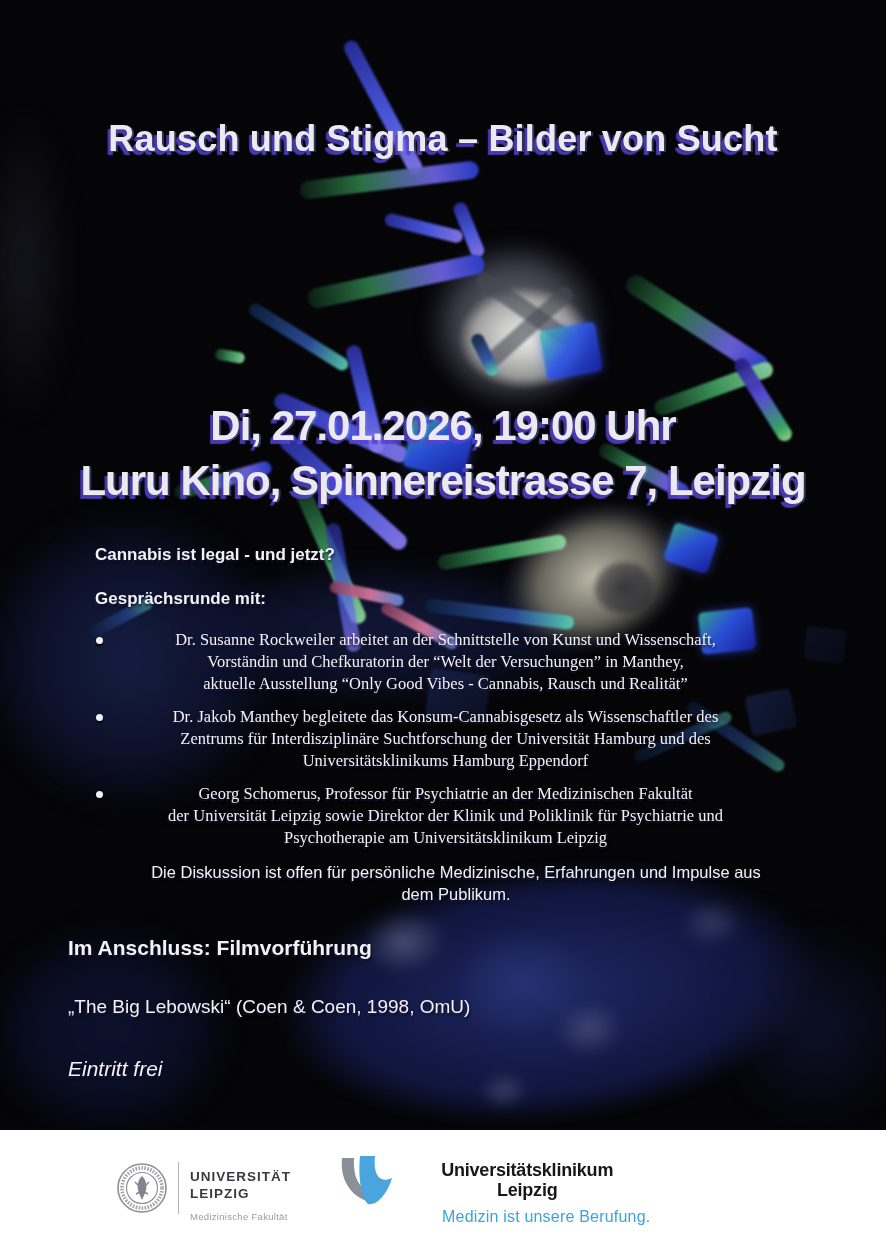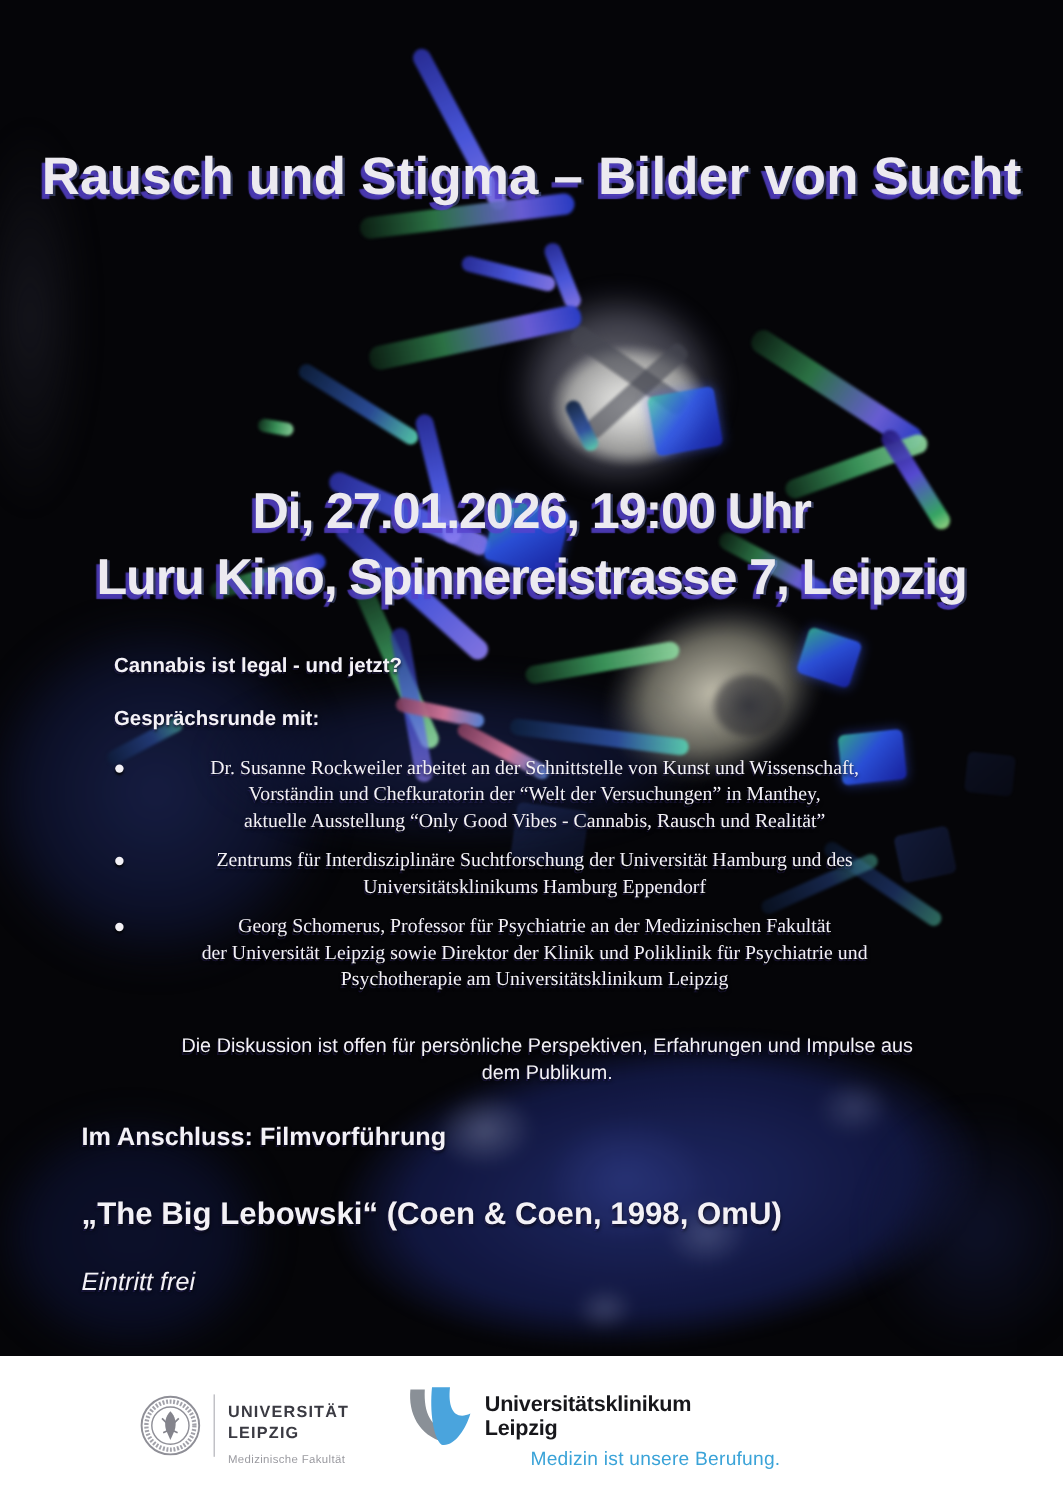--- a/index.html
+++ b/index.html
@@ -60,47 +60,47 @@
   .g5{background:linear-gradient(90deg,#0d1f3c,#2c4f9e 60%,#57d0b0);}
   .g6{background:linear-gradient(90deg,#7a3a5a,#d87a9e 55%,#5a8ae0);}
   .cube{position:absolute; border-radius:5px; filter:blur(1px); pointer-events:none;}
   .c1{background:linear-gradient(135deg, rgba(60,200,170,.8), rgba(45,85,230,.92) 45%, rgba(25,35,170,.9));
       box-shadow:0 0 10px rgba(60,90,240,.5);}
   .c2{background:linear-gradient(135deg, rgba(30,45,95,.55), rgba(18,26,60,.5));}
 
   
   .abs{position:absolute;}
   .title{left:0; top:94px; width:886px; text-align:center;
-    font-size:44px; font-weight:bold; letter-spacing:.2px; color:#eceaf0;
+    font-size:36px; font-weight:bold; letter-spacing:.2px; color:#eceaf0;
     text-shadow:-3px 4px 1px rgba(86,66,205,.85), 2px 1px 0 rgba(140,160,255,.30);}
   .datetime{left:0; top:398px; width:886px; text-align:center;
     font-size:42px; line-height:55px; font-weight:bold; letter-spacing:-1px; color:#eceaf0;
     text-shadow:-3px 4px 1px rgba(86,66,205,.85), 2px 1px 0 rgba(140,160,255,.30);}
   .body-sh{text-shadow:0 2px 3px rgba(0,0,0,.85), -1px 2px 0 rgba(100,80,210,.25);text-align:center;}
   .intro{left:95px; top:545px; font-size:17px; font-weight:bold;}
   .panel-heading{left:95px; top:589px; font-size:17px; font-weight:bold;}
   .speakers{left:95px; top:629px; width:680px; list-style:none; margin:0; padding:0;font-family:Liberation Serif, serif;}
   .speakers li{position:relative; padding-left:21px; margin:0 0 11px 0;
     font-size:16.5px; line-height:22px;}
   .dot{position:absolute; left:1px; top:8px; width:7px; height:7px; border-radius:50%;
     background:#f3f1f6; box-shadow:0 2px 2px rgba(0,0,0,.8);}
   .note{left:116px; top:861px; width:680px; font-size:16.5px; line-height:22px;}
   .screening{left:68px; top:936px; font-size:21px; font-weight:bold;}
-  .film{left:68px; top:996px; font-size:26px; font-weight:bold;}
+  .film{left:68px; top:996px; font-size:19px; font-weight:normal;}
   .admission{left:68px; top:1057px; font-size:21px; font-style:italic; font-weight:normal;}
 
   
   .footer{position:absolute; left:0; top:1130px; width:886px; height:122px; background:#ffffff;}
   .ul-logo{position:absolute; left:116px; top:32px; display:flex; align-items:flex-start;}
   .ul-divider{width:1px; height:52px; background:#b2b2b8; margin:0 11px 0 10px;}
   .ul-text{padding-top:6px;}
   .ul-name{font-size:13.5px; letter-spacing:1px; font-weight:600; color:#3a3a42; line-height:17px;}
   .ul-dept{font-size:9.5px; color:#9a9aa0; margin-top:9px; letter-spacing:.3px;}
   .ukl-logo{position:absolute; left:338px; top:22px; display:flex; align-items:flex-start;}
-  .ukl-text{margin-left:8px; padding-top:8px;}
+  .ukl-text{margin-left:8px; padding-top:8px;text-align:center;}
   .ukl-name{font-size:18px; font-weight:bold; color:#17171b; line-height:20px; letter-spacing:-.2px;}
   .ukl-tagline{font-size:16px; color:#3aa3d8; margin-top:8px; padding-left:38px; letter-spacing:.2px;}
 </style>
 </head>
 <body>
 
 <div class="poster">
 
   <div class="blob bg-top-left"></div>
   <div class="blob bg-left-col"></div>
@@ -162,33 +162,34 @@
 
   <ul class="abs speakers body-sh">
     <li>
       <span class="dot"></span>
       <div>Dr. Susanne Rockweiler arbeitet an der Schnittstelle von Kunst und Wissenschaft,</div>
       <div>Vorständin und Chefkuratorin der “Welt der Versuchungen” in Manthey,</div>
       <div>aktuelle Ausstellung “Only Good Vibes - Cannabis, Rausch und Realität”</div>
     </li>
     <li>
       <span class="dot"></span>
+      <div>Dr. Jakob Manthey begleitete das Konsum-Cannabisgesetz als Wissenschaftler des</div>
       <div>Zentrums für Interdisziplinäre Suchtforschung der Universität Hamburg und des</div>
       <div>Universitätsklinikums Hamburg Eppendorf</div>
     </li>
     <li>
       <span class="dot"></span>
       <div>Georg Schomerus, Professor für Psychiatrie an der Medizinischen Fakultät</div>
       <div>der Universität Leipzig sowie Direktor der Klinik und Poliklinik für Psychiatrie und</div>
       <div>Psychotherapie am Universitätsklinikum Leipzig</div>
     </li>
   </ul>
 
   <div class="abs note body-sh">
-    <div>Die Diskussion ist offen für persönliche Perspektiven, Erfahrungen und Impulse aus</div>
+    <div>Die Diskussion ist offen für persönliche Medizinische, Erfahrungen und Impulse aus</div>
     <div>dem Publikum.</div>
   </div>
 
   <div class="abs screening body-sh">Im Anschluss: Filmvorführung</div>
   <div class="abs film body-sh">„The Big Lebowski“ (Coen &amp; Coen, 1998, OmU)</div>
   <div class="abs admission body-sh">Eintritt frei</div>
 
   <div class="footer">
 
     <div class="ul-logo">

